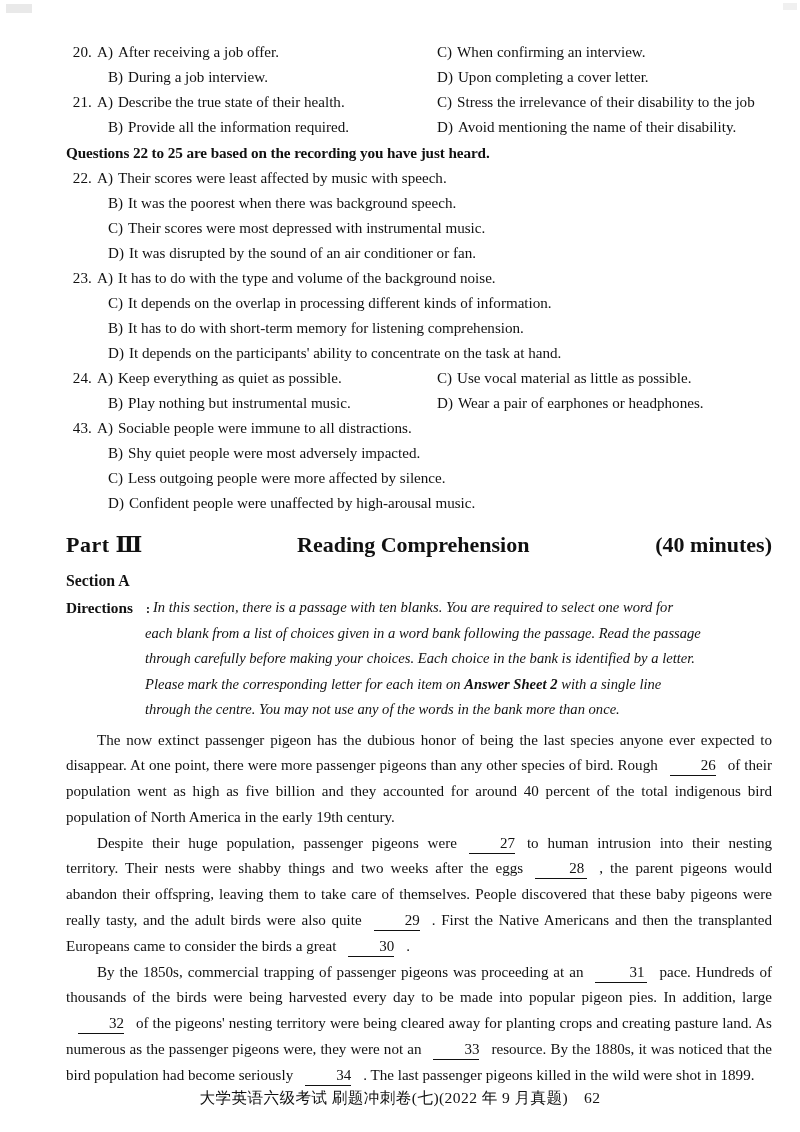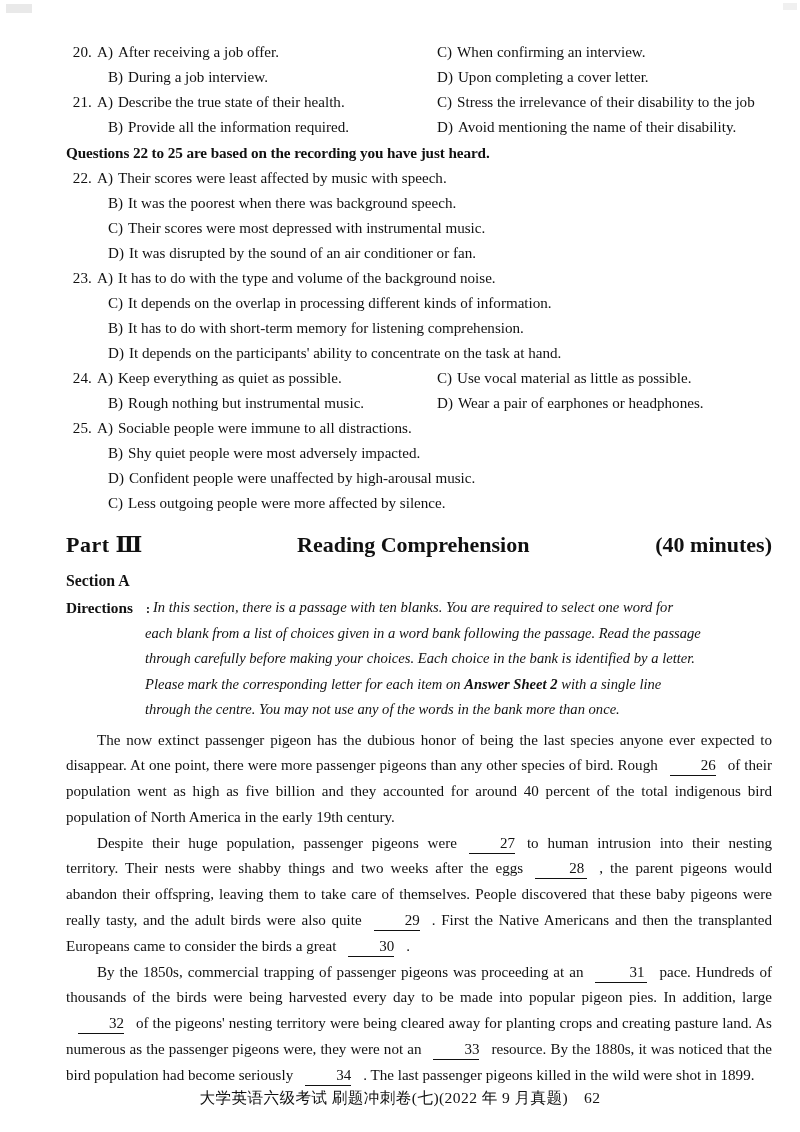--- a/index.html
+++ b/index.html
@@ -244,36 +244,36 @@
     <div class="q-row">
       <span class="opt-b"><span class="opt-letter">D)</span><span>It depends on the participants' ability to concentrate on the task at hand.</span></span>
     </div>
 
     <div class="q-row">
       <span class="q-num">24.</span>
       <span class="opt-a"><span class="opt-letter">A)</span><span>Keep everything as quiet as possible.</span></span>
       <span class="opt-right"><span class="opt-letter">C)</span><span>Use vocal material as little as possible.</span></span>
     </div>
     <div class="q-row">
-      <span class="opt-b"><span class="opt-letter">B)</span><span>Rough nothing but instrumental music.</span></span>
+      <span class="opt-b"><span class="opt-letter">B)</span><span>Play nothing but instrumental music.</span></span>
       <span class="opt-right"><span class="opt-letter">D)</span><span>Wear a pair of earphones or headphones.</span></span>
     </div>
 
     <div class="q-row">
-      <span class="q-num">25.</span>
+      <span class="q-num">43.</span>
       <span class="opt-a"><span class="opt-letter">A)</span><span>Sociable people were immune to all distractions.</span></span>
     </div>
     <div class="q-row">
       <span class="opt-b"><span class="opt-letter">B)</span><span>Shy quiet people were most adversely impacted.</span></span>
     </div>
     <div class="q-row">
+      <span class="opt-b"><span class="opt-letter">C)</span><span>Less outgoing people were more affected by silence.</span></span>
+    </div>
+    <div class="q-row">
       <span class="opt-b"><span class="opt-letter">D)</span><span>Confident people were unaffected by high-arousal music.</span></span>
-    </div>
-    <div class="q-row">
-      <span class="opt-b"><span class="opt-letter">C)</span><span>Less outgoing people were more affected by silence.</span></span>
     </div>
 
     <div class="part-banner">
       <span class="part-left">Part Ⅲ</span>
       <span class="part-mid">Reading Comprehension</span>
       <span class="part-right">(40 minutes)</span>
     </div>
 
     <div class="section-title">Section A</div>
 

